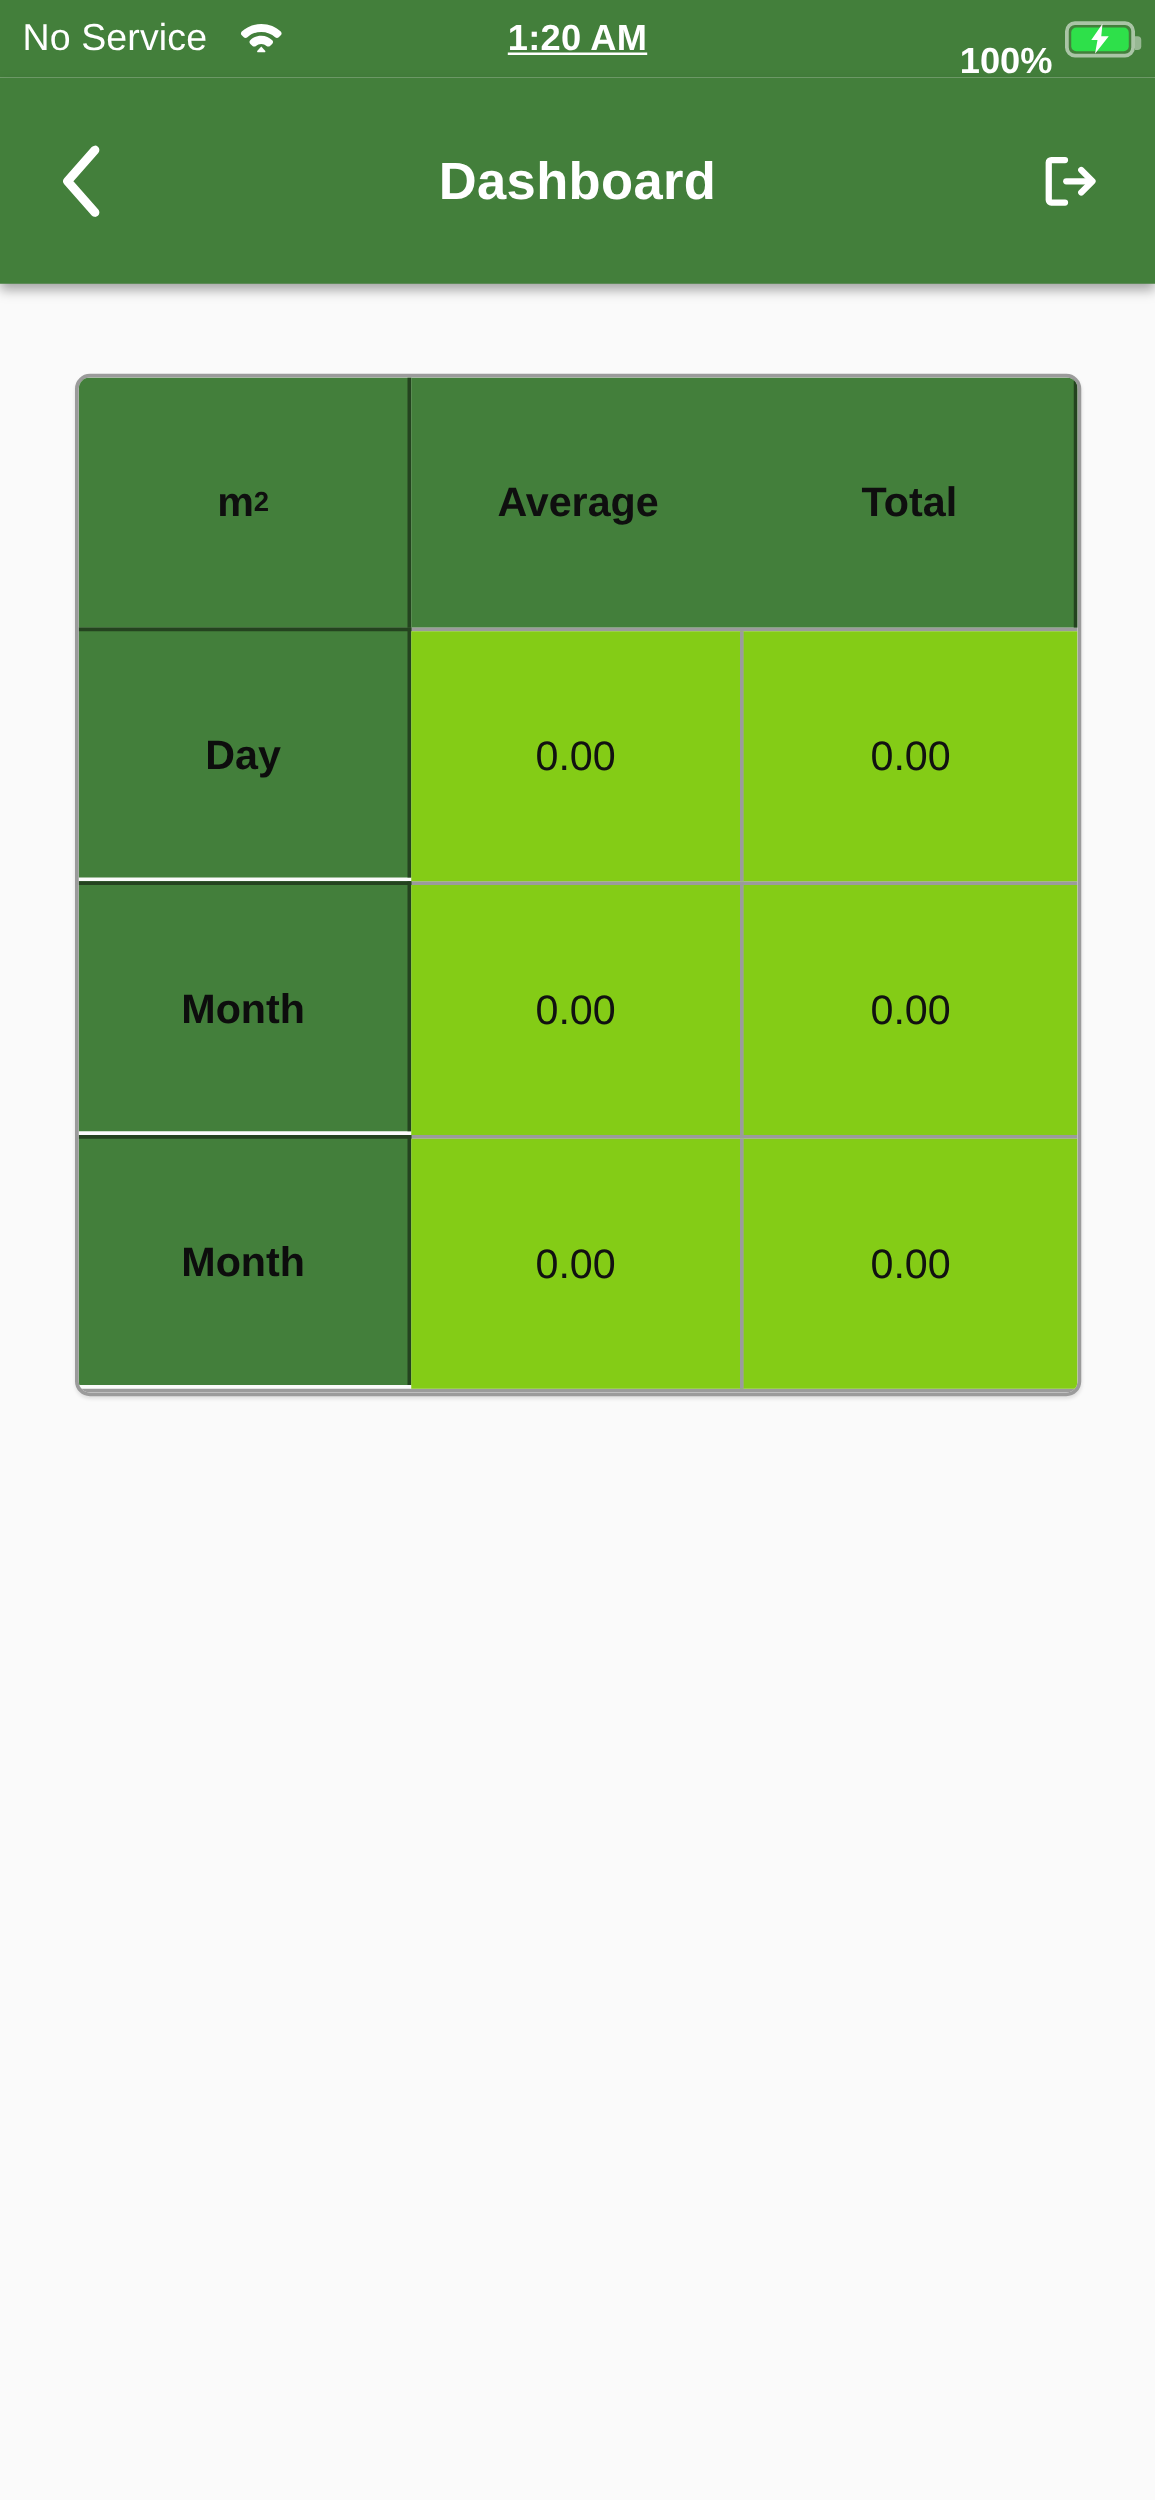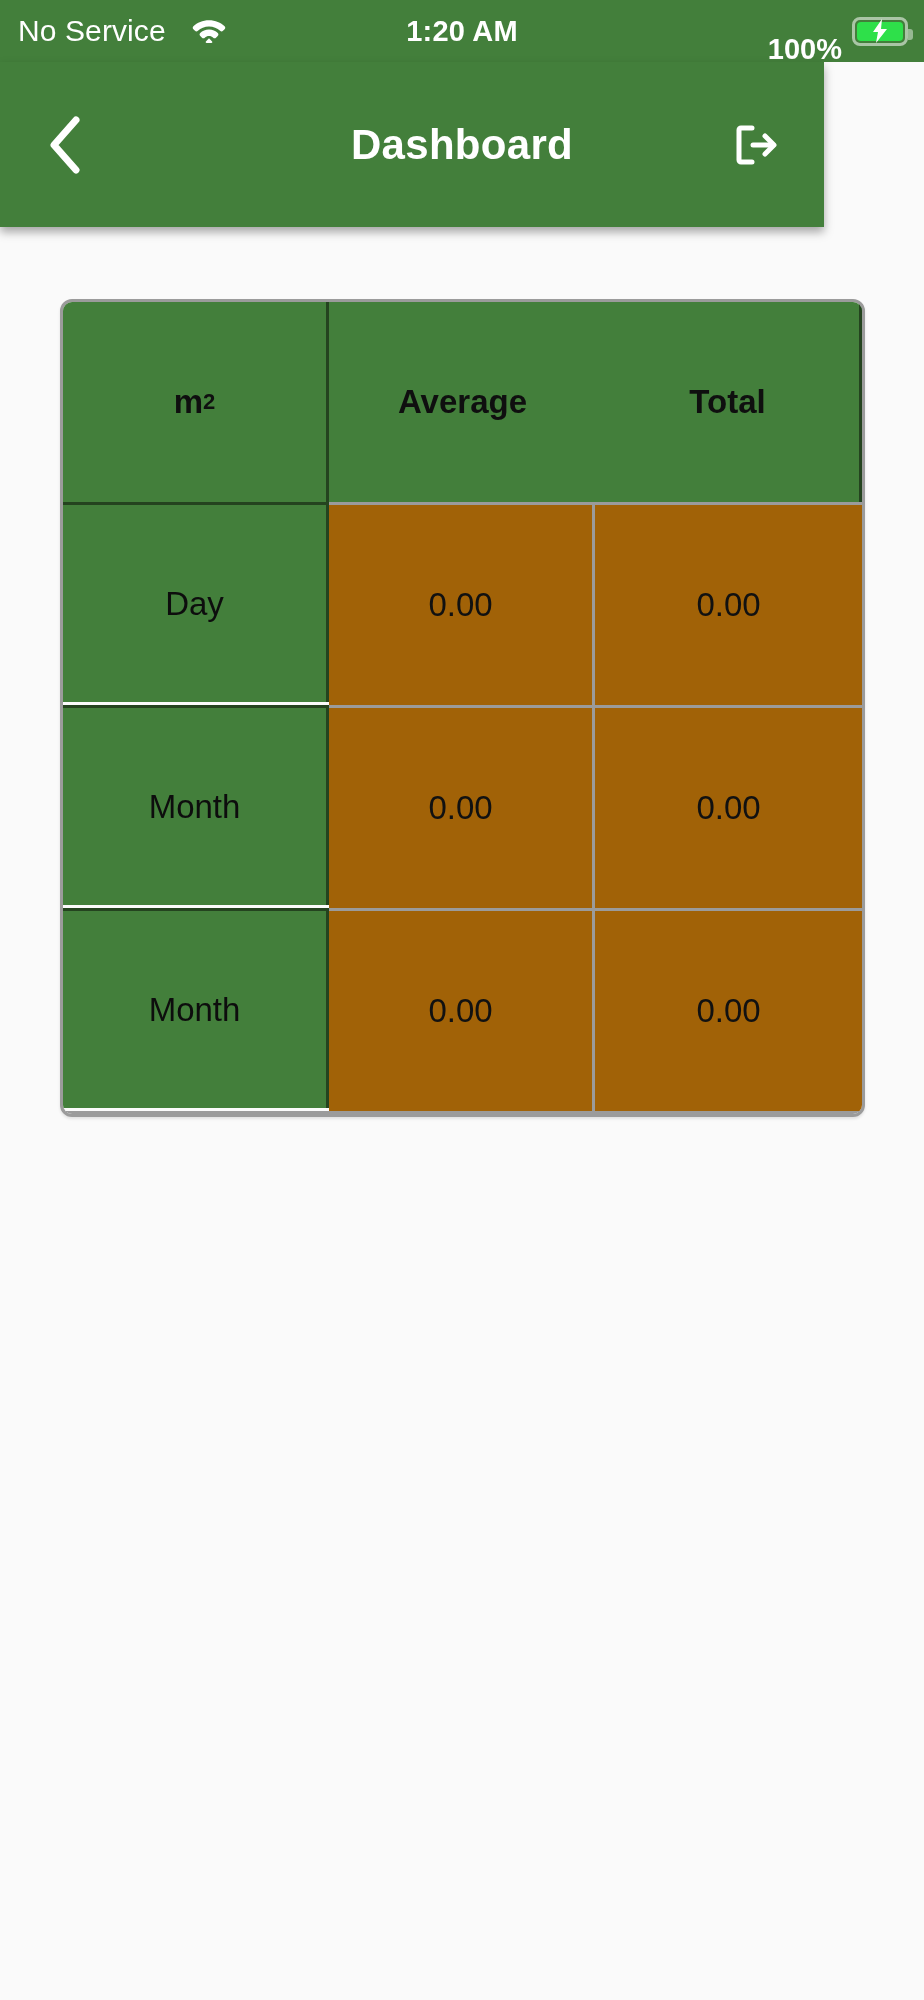--- a/index.html
+++ b/index.html
@@ -18,21 +18,21 @@
     display:flex; align-items:center;
   }
   .sb-left{
     position:absolute; left:18px; top:0; height:62px;
     display:flex; align-items:center; gap:26px;
   }
   .sb-carrier{ font-size:30px; letter-spacing:.1px; line-height:1; }
   .wifi-icon{ display:block; }
   .sb-center{
     position:absolute; left:0; top:0; width:924px; height:62px;
-    display:flex; align-items:center; justify-content:center;
+    display:flex; align-items:center; justify-content:center;text-decoration:underline;
   }
   .sb-time{ font-size:29px; font-weight:bold; letter-spacing:.2px; }
   .sb-right{
     position:absolute; right:16px; top:0; height:62px;
     display:flex; align-items:center; gap:10px;
   }
   .sb-batt-pct{ font-size:29px; font-weight:bold;margin-top:37px; }
   .batt{
     position:relative; width:56px; height:29px;
     border:3px solid rgba(255,255,255,.55); border-radius:8px;
@@ -44,21 +44,21 @@
     background:rgba(255,255,255,.45);
   }
   .batt-fill{
     position:absolute; left:2px; top:2px; right:2px; bottom:2px;
     background:#2ee04a; border-radius:4px;
   }
   .bolt{ position:relative; z-index:2; }
 
   
   .appbar{
-    position:absolute; top:62px; left:0; width:824px; height:165px;
+    position:absolute; top:62px; left:0; width:924px; height:165px;
     background:#437f3b;
     box-shadow:0 5px 9px rgba(0,0,0,.34);
     z-index:5;
   }
   .appbar-back{
     position:absolute; left:24px; top:0; height:165px; width:80px;
     display:flex; align-items:center; justify-content:center;
   }
   .appbar-title{
     position:absolute; left:0; top:0; width:924px; height:165px;
@@ -94,35 +94,35 @@
   }
   .cell{
     display:flex; align-items:center; justify-content:center;
     text-align:center;
     font-size:33px;
     color:#111111;
   }
   .c-label{
     width:266px; min-width:266px;
     background:#437f3b;
-    font-weight:normal;
+    font-weight:bold;
     color:#0d0d0d;
     border-right:3px solid #24431f;
   }
   .c-total{ width:266px; min-width:266px; border-right:3px solid #9b9b9b; }
   .c-avg{ flex:1; }
   .header-row .cell{
     height:200px;
     background:#437f3b;
     font-weight:bold;
     color:#0f0f0f;
   }
   .header-row .c-total{ border-right:3px solid #24431f; }
   .data-row .cell{ height:200px; }
-  .data-row .c-total, .data-row .c-avg{ background:#a16207; font-weight:normal; }
+  .data-row .c-total, .data-row .c-avg{ background:#84cc16; font-weight:normal; }
   .sup{ font-size:22px; vertical-align:super; line-height:0; }
 </style>
 </head>
 <body>
 
 <div id="app">
 
   <div class="statusbar">
     <div class="sb-left">
       <span class="sb-carrier">No Service</span>

